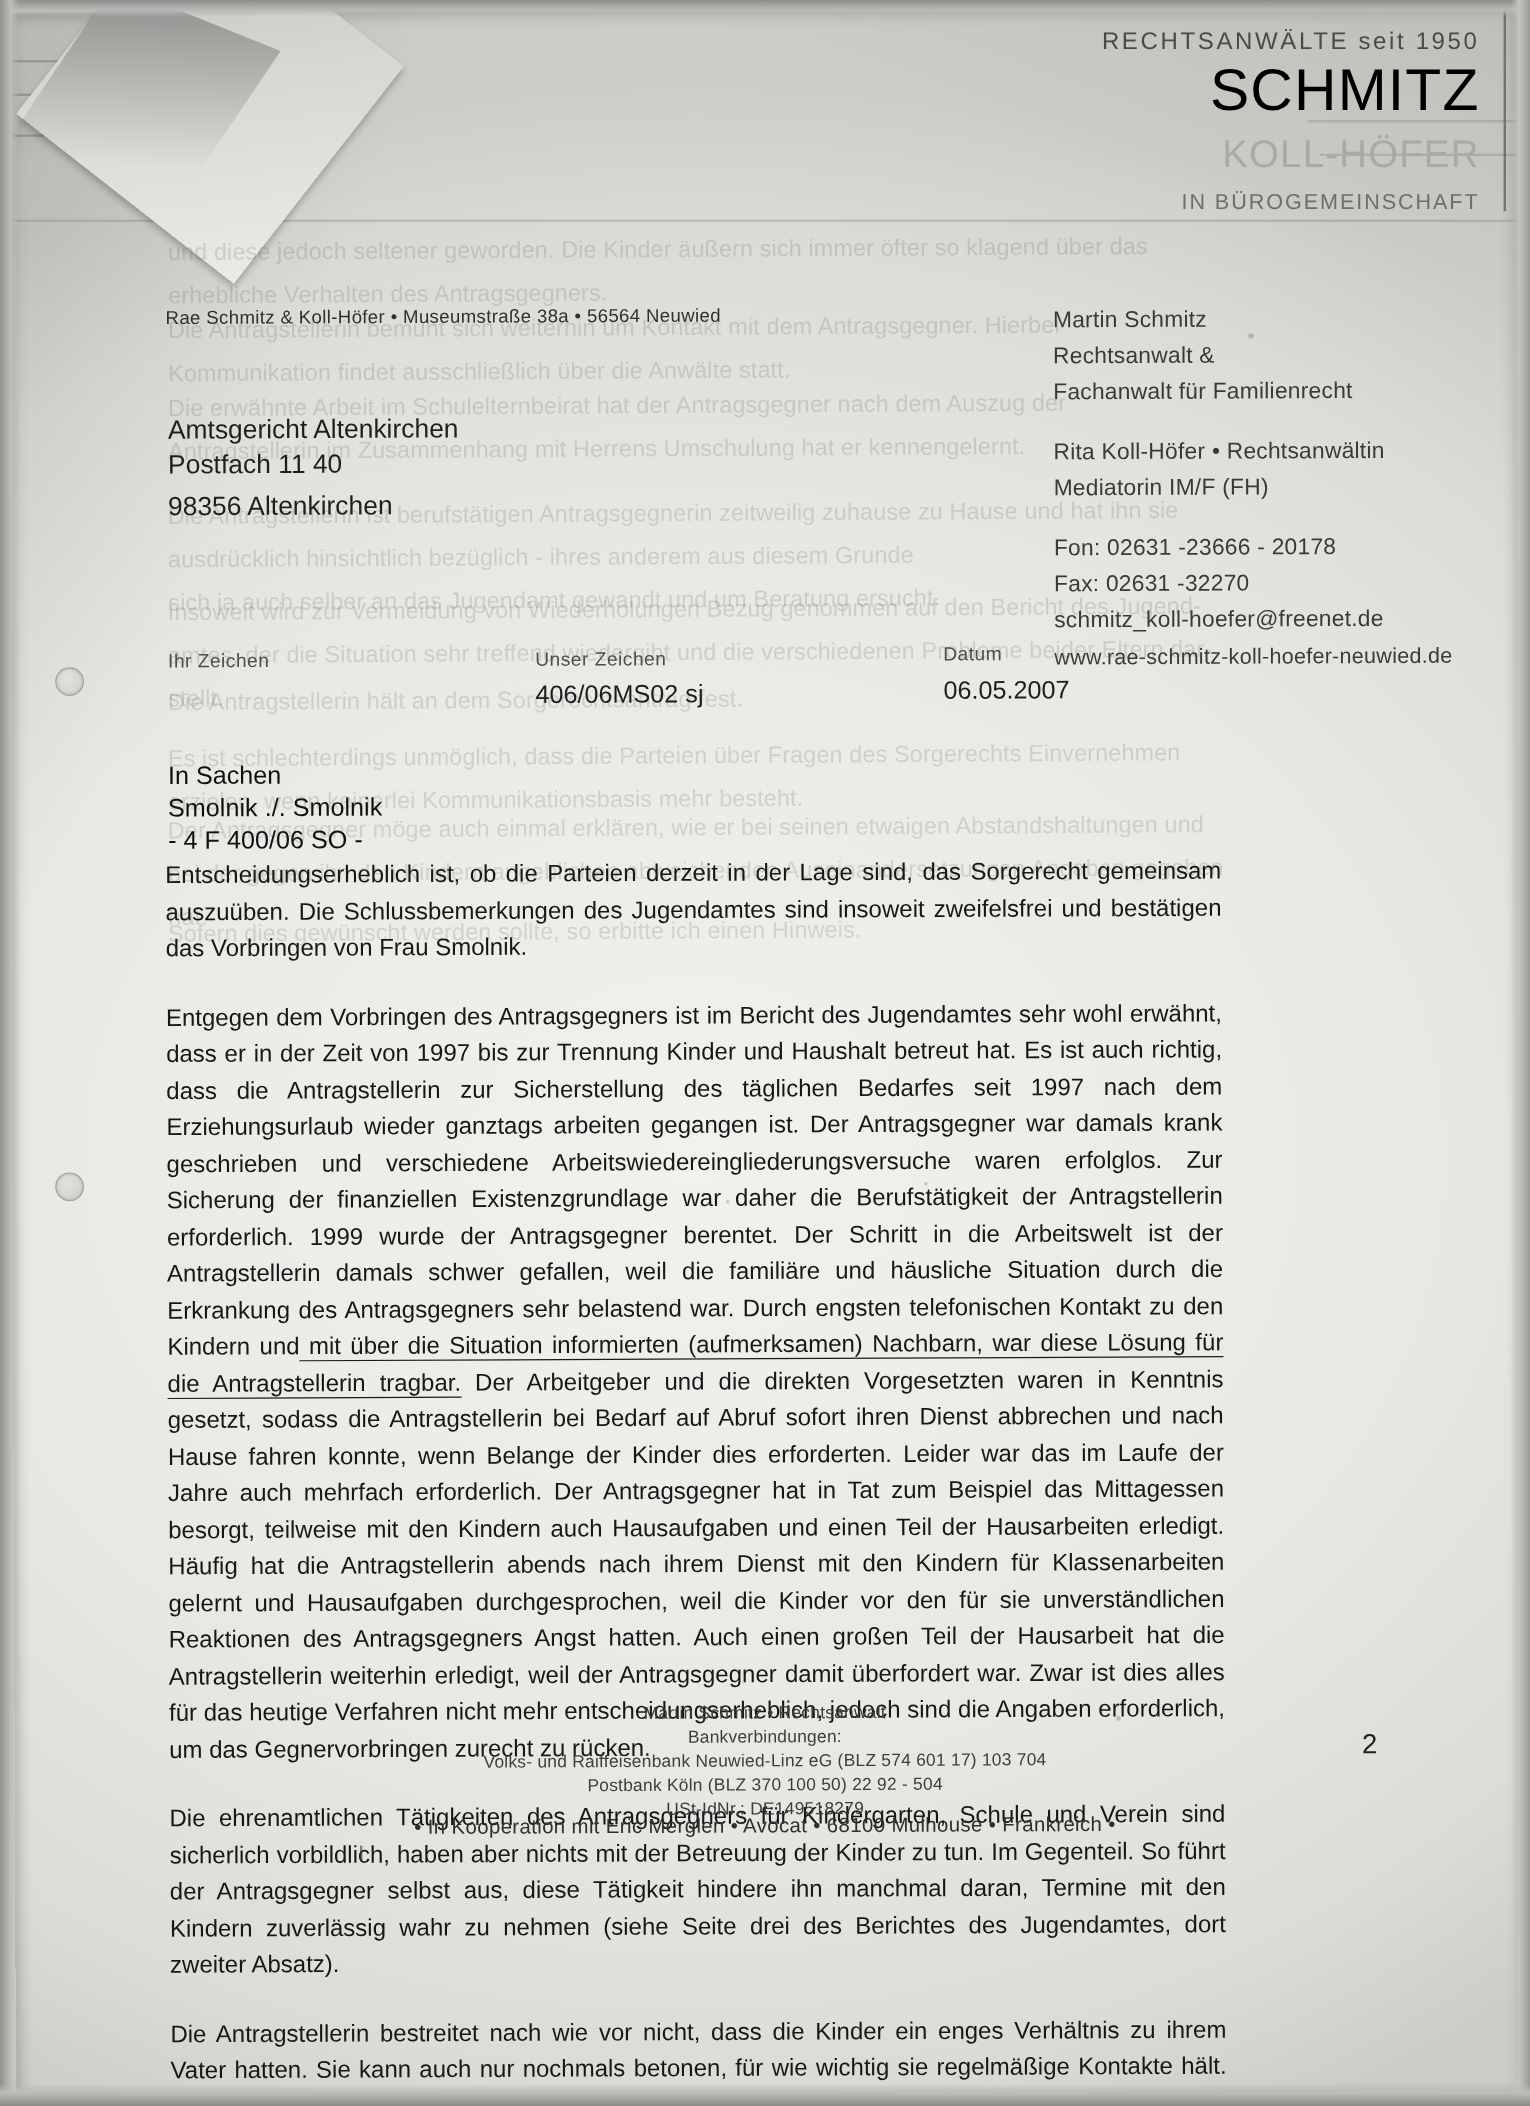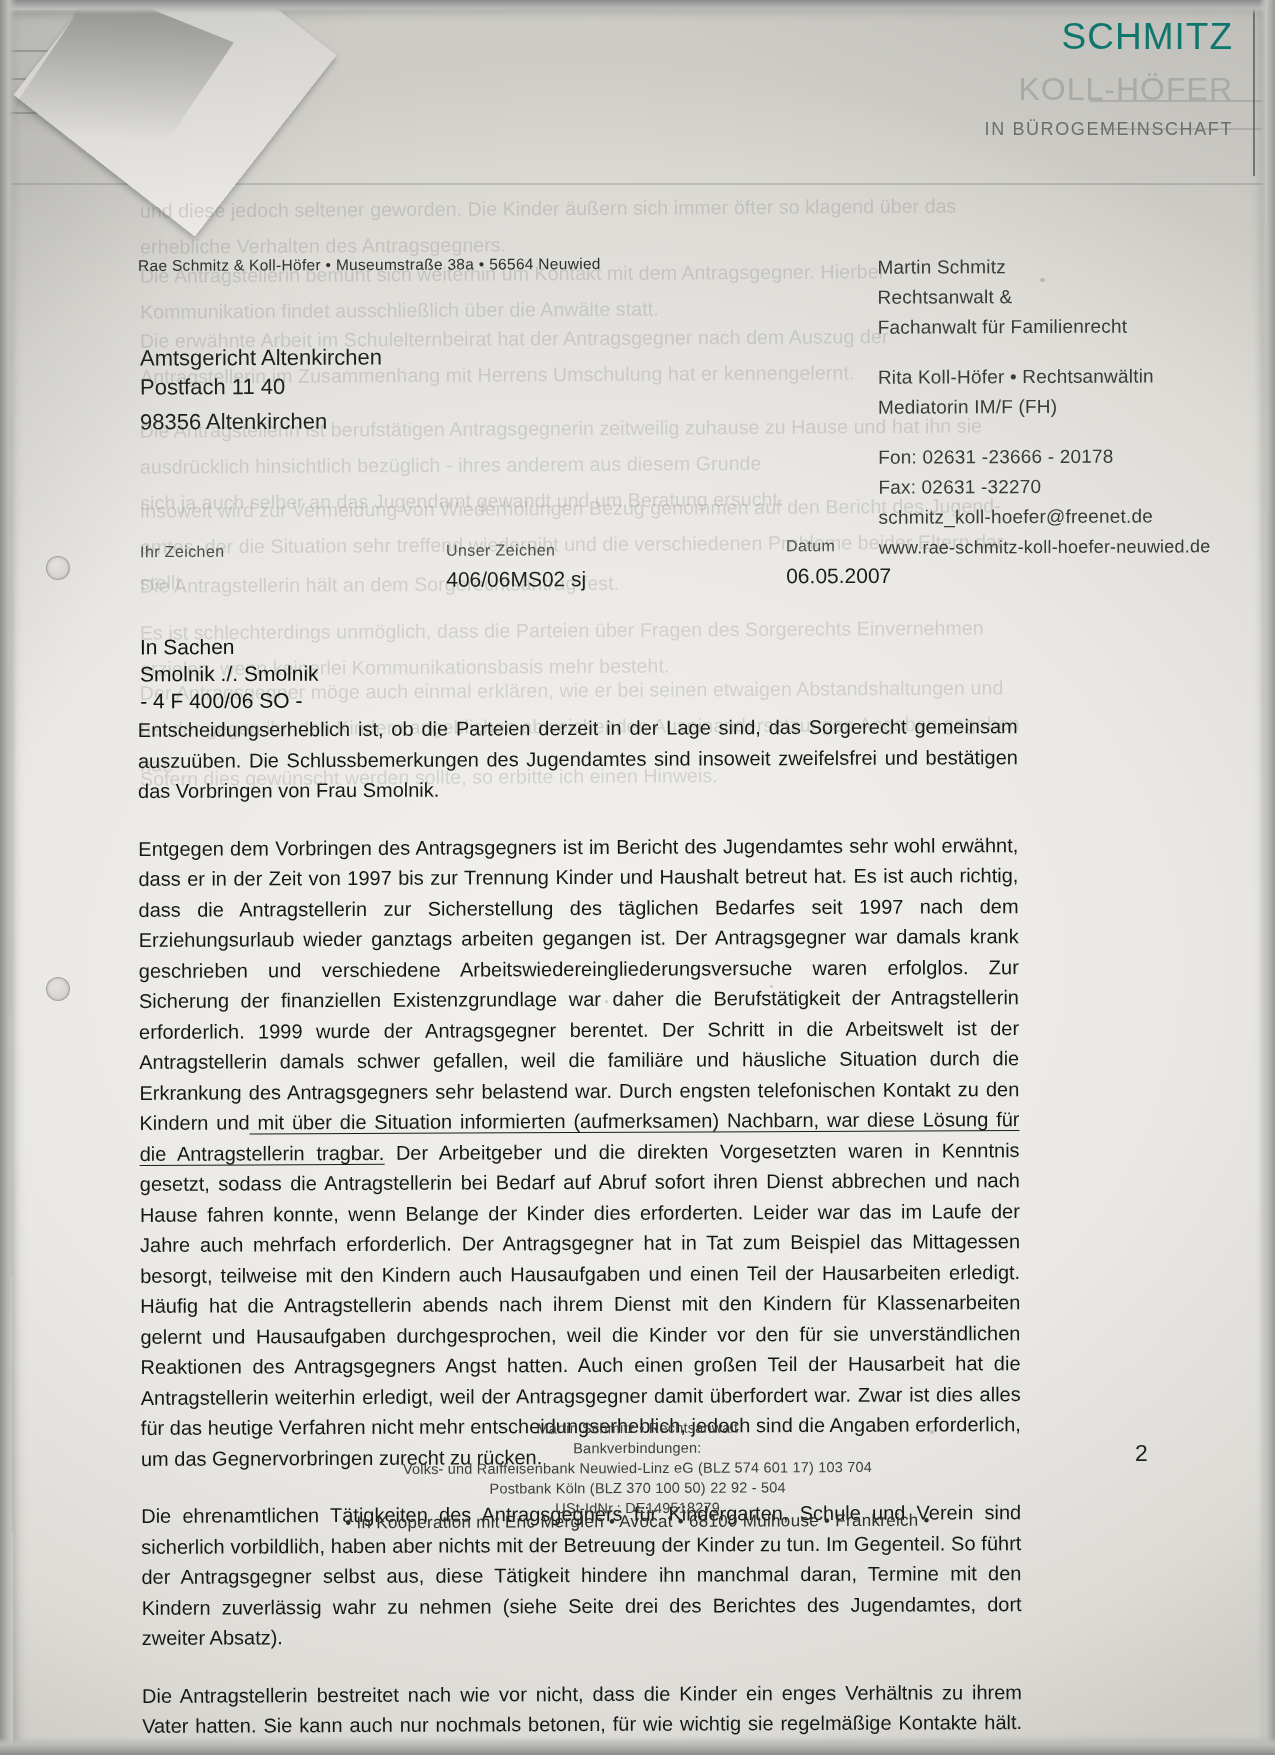--- a/index.html
+++ b/index.html
@@ -101,23 +101,23 @@
     box-sizing: border-box;
   }
   .lh-top {
     font-size: 20px;
     letter-spacing: 2.2px;
     color: #4a4a4a;
     margin-top: 16px;
     font-family: "Liberation Sans", sans-serif;
   }
   .lh-name1 {
-    font-size: 37px;
+    font-size: 49px;
     letter-spacing: 1px;
-    color: #0f766e;
+    color: #000000;
     line-height: 52px;
     margin-top: 3px;
     font-family: "Liberation Sans", sans-serif;
   }
   .lh-name2 {
     font-size: 32px;
     letter-spacing: 1px;
     color: #a9a9a6;
     line-height: 52px;
     font-family: "Liberation Sans", sans-serif;
@@ -276,20 +276,21 @@
 amtes, der die Situation sehr treffend wiedergibt und die verschiedenen Probleme beider Eltern dar-
 stellt.</div>
   <div class="ghost" style="left:140px; top:565px; width:880px;">Die Antragstellerin hält an dem Sorgerechtsantrag fest.</div>
   <div class="ghost" style="left:140px; top:612px; width:880px;">Es ist schlechterdings unmöglich, dass die Parteien über Fragen des Sorgerechts Einvernehmen
 erzielen, wenn keinerlei Kommunikationsbasis mehr besteht.</div>
   <div class="ghost" style="left:140px; top:672px; width:880px;">Der Antragsgegner möge auch einmal erklären, wie er bei seinen etwaigen Abstandshaltungen und
 bei der gegen ihn den Kindern angeblichen abweichenden Auseinandersetzungen Angaben gegeben hat.</div>
   <div class="ghost" style="left:140px; top:758px; width:880px;">Sofern dies gewünscht werden sollte, so erbitte ich einen Hinweis.</div>
 
   <div class="letterhead">
+    <div class="lh-top">RECHTSANWÄLTE seit 1950</div>
     <div class="lh-name1">SCHMITZ</div>
     <div class="lh-name2">KOLL-HÖFER</div>
     <div class="lh-sub">IN BÜROGEMEINSCHAFT</div>
   </div>
 
   <div class="sender-line">Rae Schmitz &amp; Koll-Höfer • Museumstraße 38a • 56564 Neuwied</div>
 
   <div class="recipient">
     <div>Amtsgericht Altenkirchen</div>
     <div>Postfach 11 40</div>

